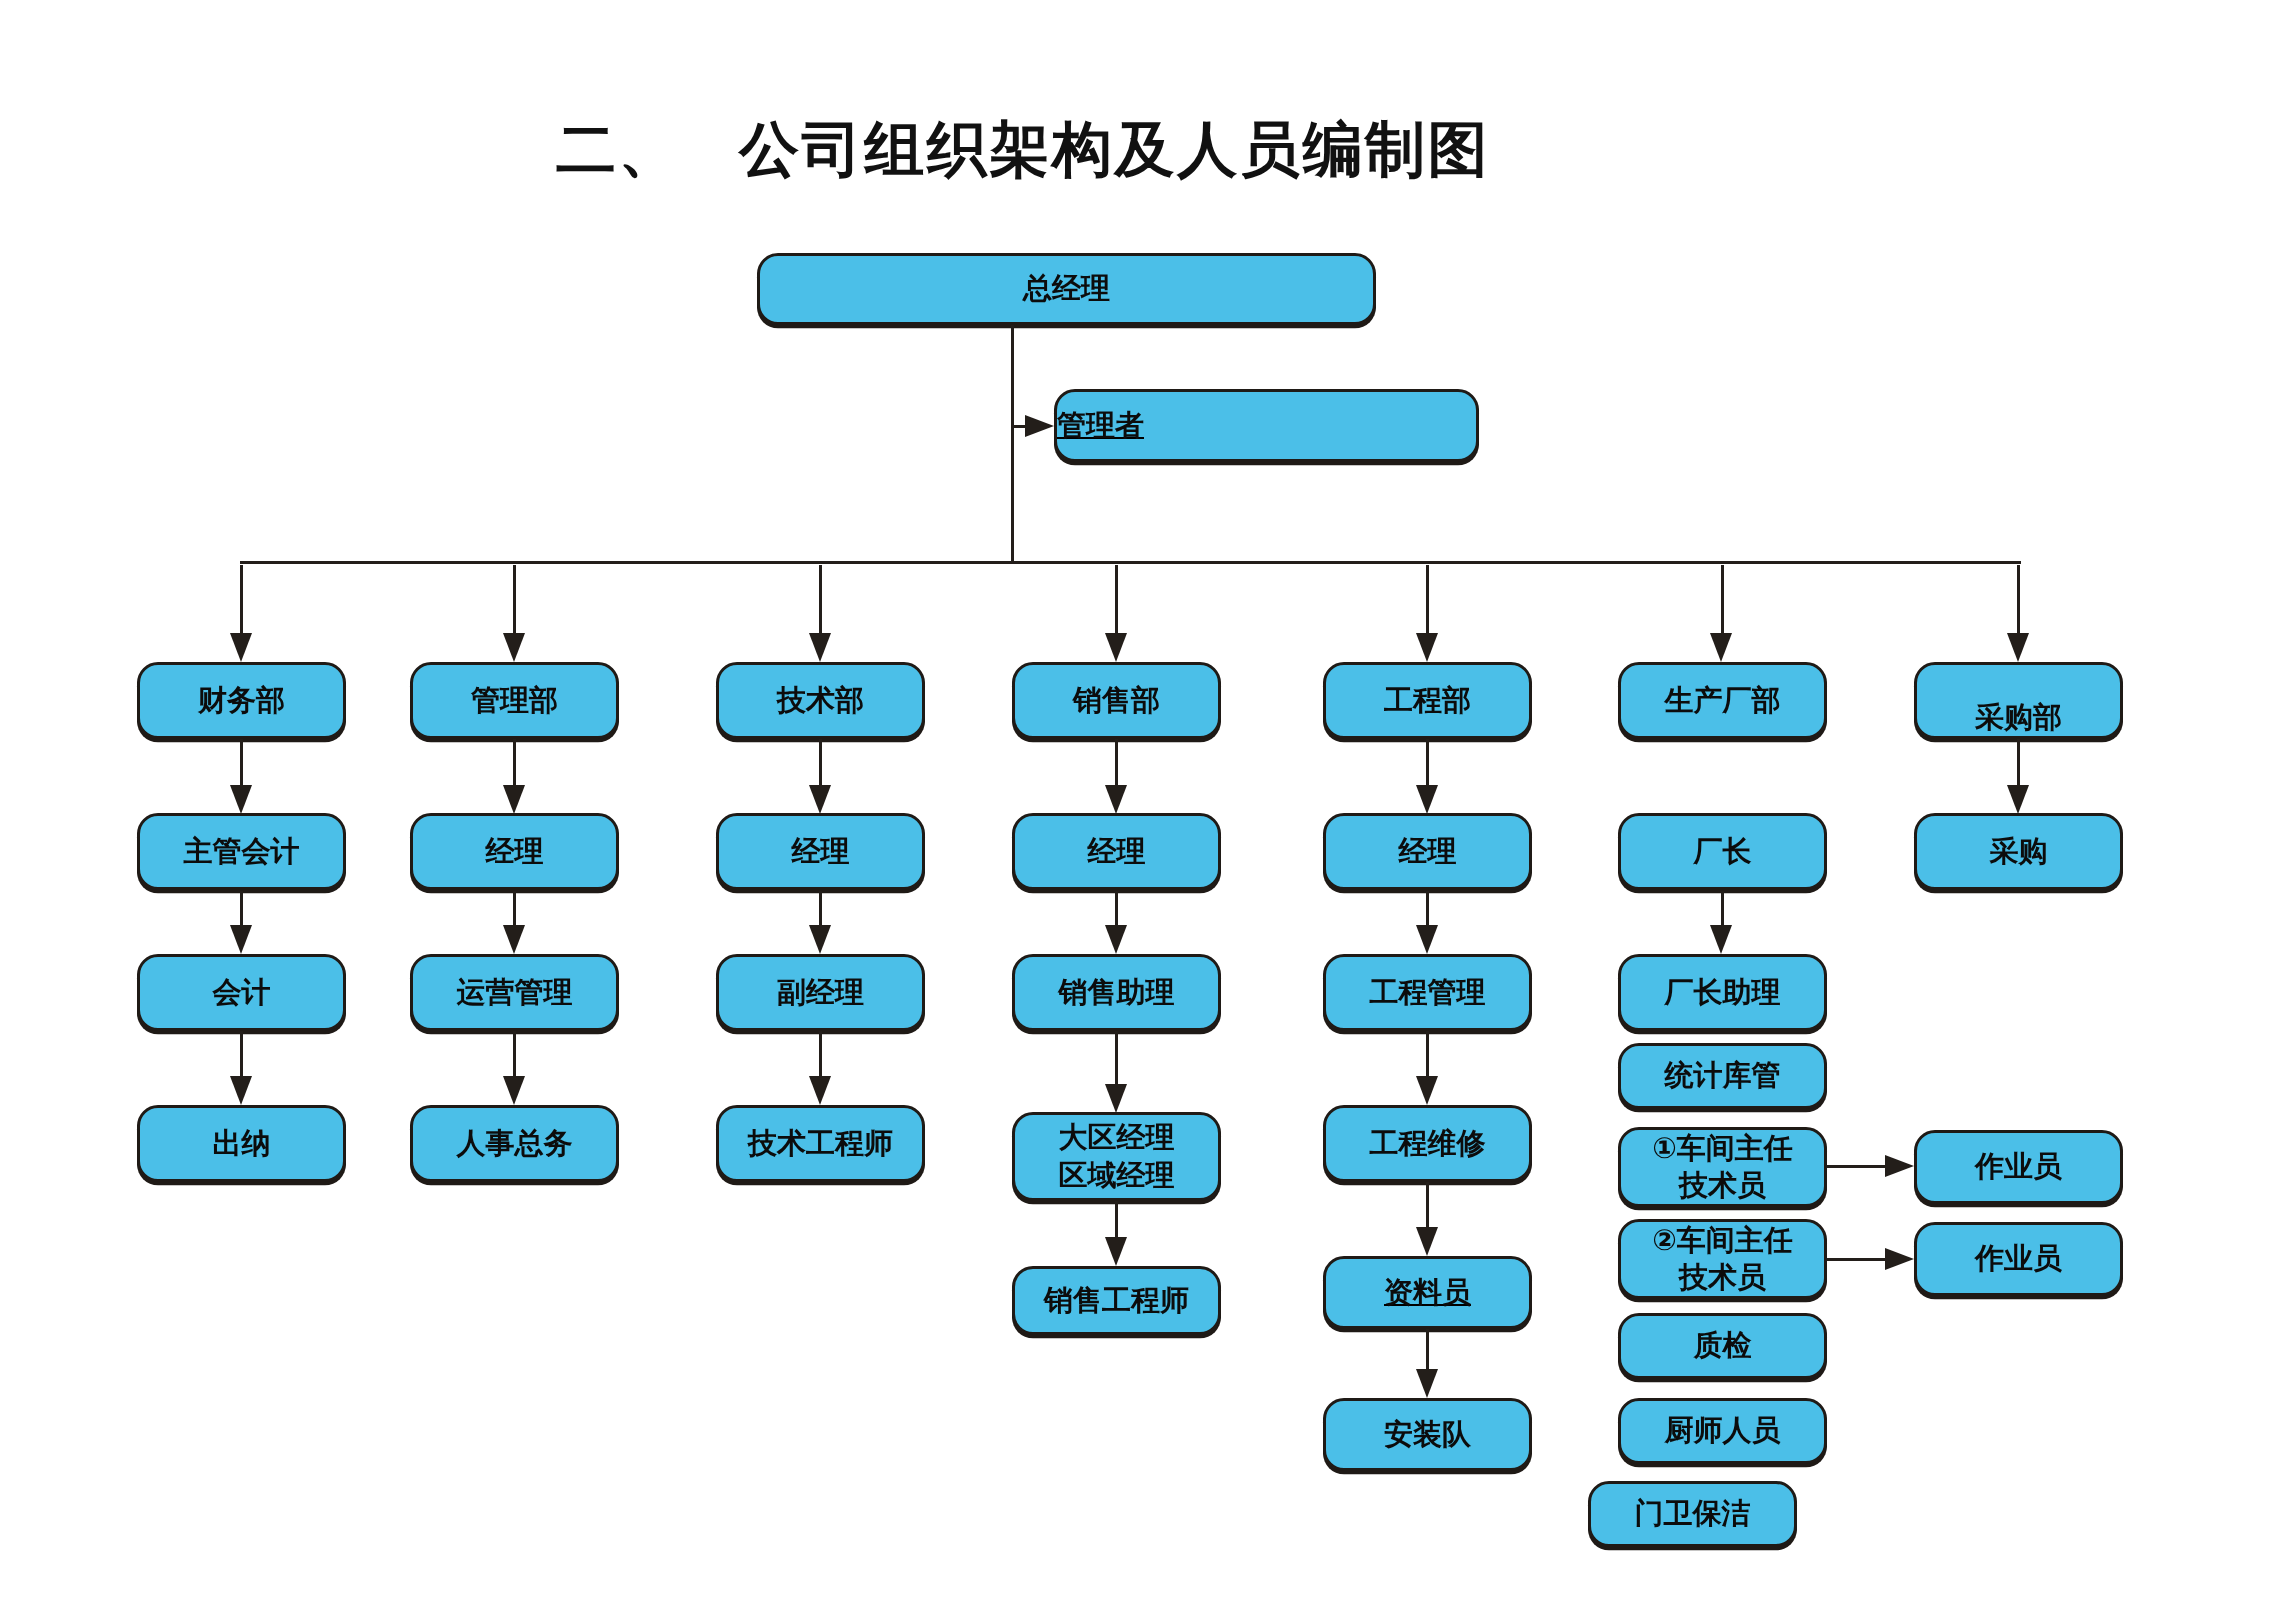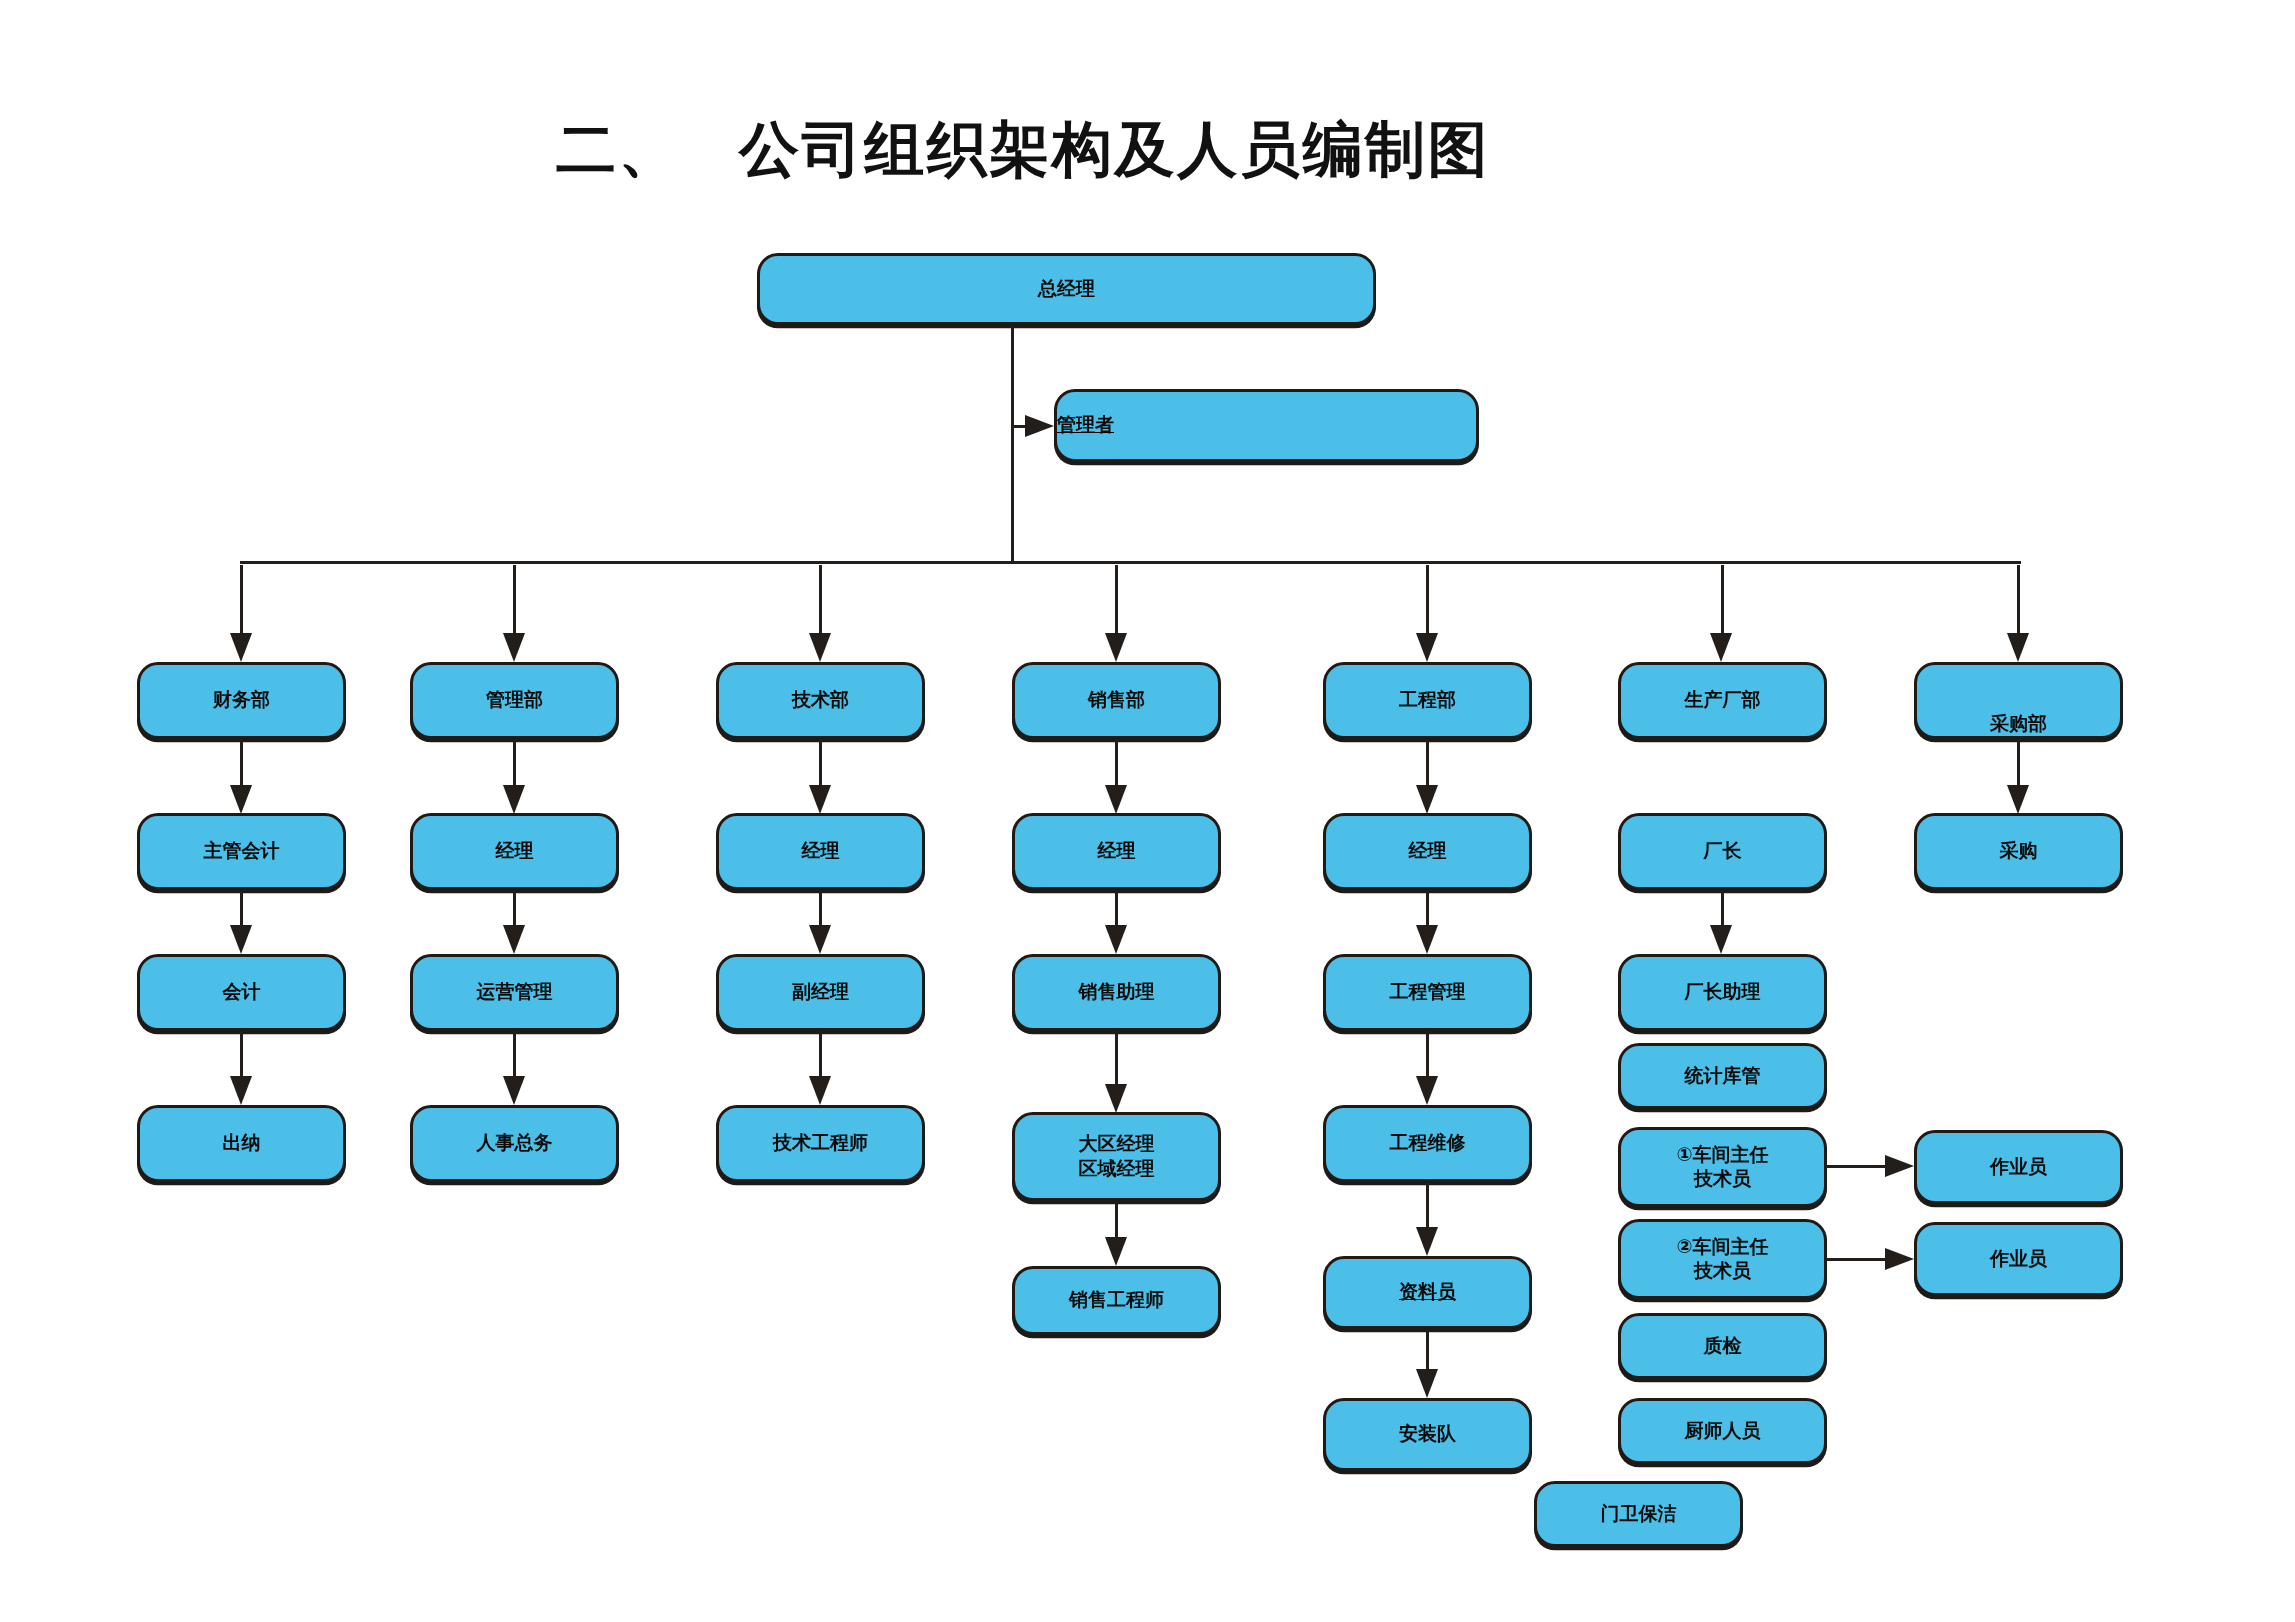--- a/index.html
+++ b/index.html
@@ -20,21 +20,21 @@
     border:3.3px solid var(--border,#1f1a16);
     border-radius:21px;
     box-shadow:0 3.3px 0 var(--border,#1f1a16);
     display:flex;
     align-items:center;
     justify-content:center;
     text-align:center;
   }
   .node.left{justify-content:flex-start;text-align:left;text-decoration:underline;}
   .node-label{
-    font-size:19px;
+    font-size:29px;
     font-weight:700;
     color:#0c0c0c;
     line-height:1.28;
     white-space:pre-line;
   }
   .line{position:absolute;background:var(--line,#231e1a);}
   .head{position:absolute;width:0;height:0;}
   .head.down{
     border-left:11.8px solid transparent;
     border-right:11.8px solid transparent;
@@ -158,21 +158,21 @@
     </div>
     <div class="node" style="left: 1618px; top: 1313px; width: 209px; height: 66px;">
       <span class="node-label">质检</span>
     </div>
     <div class="node" style="left: 1323px; top: 1398px; width: 209px; height: 73px;">
       <span class="node-label">安装队</span>
     </div>
     <div class="node" style="left: 1618px; top: 1398px; width: 209px; height: 66px;">
       <span class="node-label">厨师人员</span>
     </div>
-    <div class="node" style="left: 1534px; top: 1481px; width: 209px; height: 66px;">
+    <div class="node" style="left: 1588px; top: 1481px; width: 209px; height: 66px;">
       <span class="node-label">门卫保洁</span>
     </div>
     <div class="line" style="left: 240px; top: 739px; width: 3.3px; height: 50px;"></div>
     <div class="head down" style="left: 230px; top: 785px;"></div>
     <div class="line" style="left: 240px; top: 891px; width: 3.3px; height: 39px;"></div>
     <div class="head down" style="left: 230px; top: 925px;"></div>
     <div class="line" style="left: 240px; top: 1031px; width: 3.3px; height: 49px;"></div>
     <div class="head down" style="left: 230px; top: 1076px;"></div>
     <div class="line" style="left: 513px; top: 739px; width: 3.3px; height: 50px;"></div>
     <div class="head down" style="left: 503px; top: 785px;"></div>

